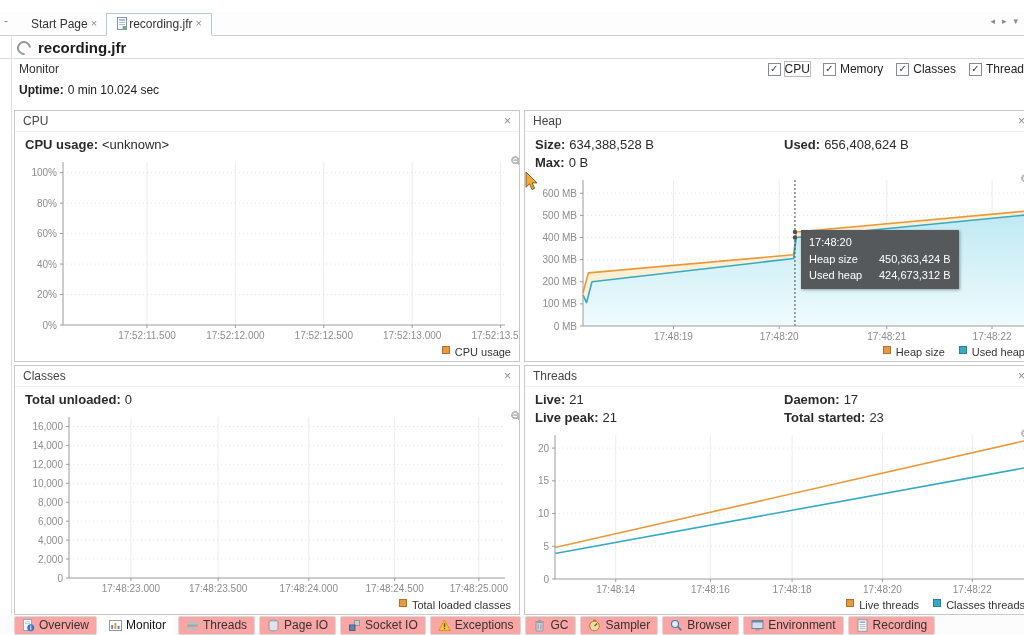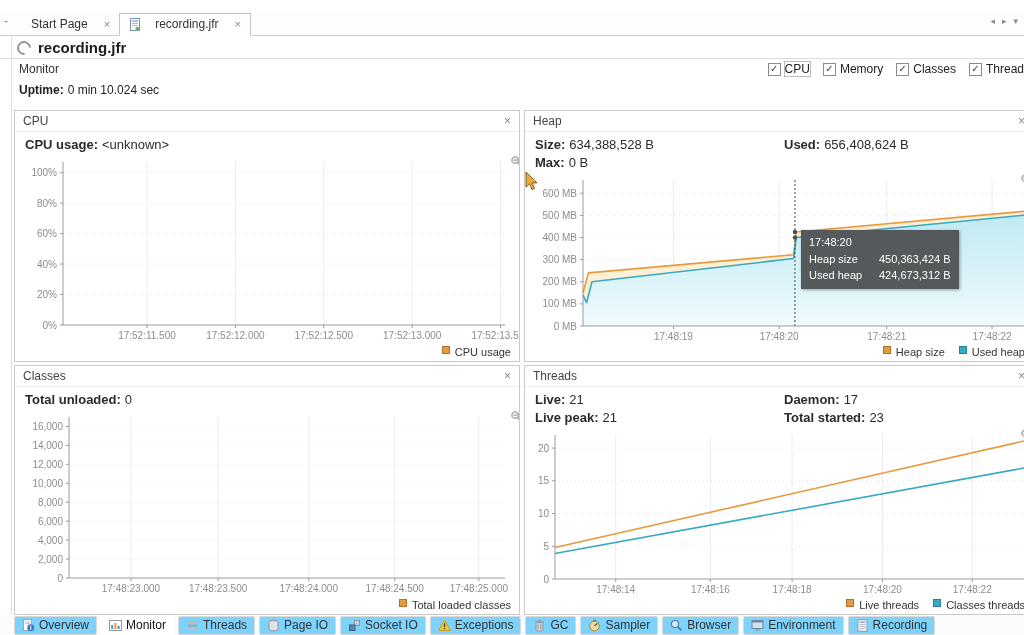--- a/index.html
+++ b/index.html
@@ -5,21 +5,21 @@
   html,body{margin:0;padding:0;}
   body{
     width:1024px;height:635px;position:relative;overflow:hidden;
     background:#ffffff;font-family:"Liberation Sans","DejaVu Sans",sans-serif;
     color:#2b2b2b;-webkit-font-smoothing:antialiased;
   }
   
   .tabbar{position:absolute;top:12px;left:0;right:0;height:24px;border-bottom:1px solid #cfcfcf;
     display:flex;align-items:flex-end;padding-left:22px;box-sizing:border-box;background:#fdfdfd;}
   .win-dash{position:absolute;left:4px;top:2px;color:#888;font-size:12px;}
-  .tab{display:flex;align-items:center;gap:14px;font-size:12px;color:#333;padding:3px 9px 4px 9px;cursor:default;}
+  .tab{display:flex;gap:1px;font-size:12px;color:#333;padding:3px 9px 4px 9px;cursor:default;}
   .tab .close{color:#8a8a8a;font-size:11px;margin-left:2px;}
   .tab.active{background:#fff;border:1px solid #b9c6d4;border-bottom:1px solid #fff;margin-bottom:-1px;}
   .tabnav{position:absolute;right:6px;top:16px;display:flex;gap:7px;color:#8a8a8a;font-size:9px;align-items:center;}
   
   .titlebar{position:absolute;top:37px;left:0;right:0;height:21px;display:flex;align-items:center;
     padding-left:17px;border-bottom:1px solid #dcdcdc;background:#fff;}
   .spinner{width:10px;height:10px;border:2px solid #8f969c;border-right-color:transparent;border-radius:50%;
     display:inline-block;margin-right:7px;transform:rotate(40deg);}
   .title-text{font-size:15px;font-weight:bold;color:#1c1c1c;}
   .vrule{position:absolute;left:11px;top:37px;bottom:0;width:1px;background:#dedede;}
@@ -60,21 +60,21 @@
   
   .tooltip{position:absolute;left:276px;top:58px;background:#55595b;color:#fff;font-size:11px;
     padding:4px 8px 5px 8px;line-height:1.5;box-shadow:1px 1px 3px rgba(0,0,0,.35);z-index:6;white-space:nowrap;}
   .tt-row{display:flex;}
   .tt-label{min-width:62px;margin-right:8px;}
   .cursor-arrow{position:absolute;left:293px;top:103px;z-index:7;}
   
   .bottombar{position:absolute;left:0;right:0;top:615px;height:20px;background:#fcfcfc;
     display:flex;align-items:center;gap:4px;padding-left:14px;box-sizing:border-box;}
   .btab{display:flex;align-items:center;gap:4px;font-size:12px;color:#333;
-    border:1px solid #d9d9d9;background:#7dd3fc;border-radius:2px;padding:0 7px;height:17px;}
+    border:1px solid #d9d9d9;background:#fca5a5;border-radius:2px;padding:0 7px;height:17px;}
   .btab.selected{border-color:transparent;background:#fff;color:#111;}
   .btab svg{flex:0 0 auto;}
   svg text{font-family:"Liberation Sans","DejaVu Sans",sans-serif;}
 </style>
 </head>
 <body>
 
 <div class="tabbar">
   <span class="win-dash">-</span>
   <div class="tab">

